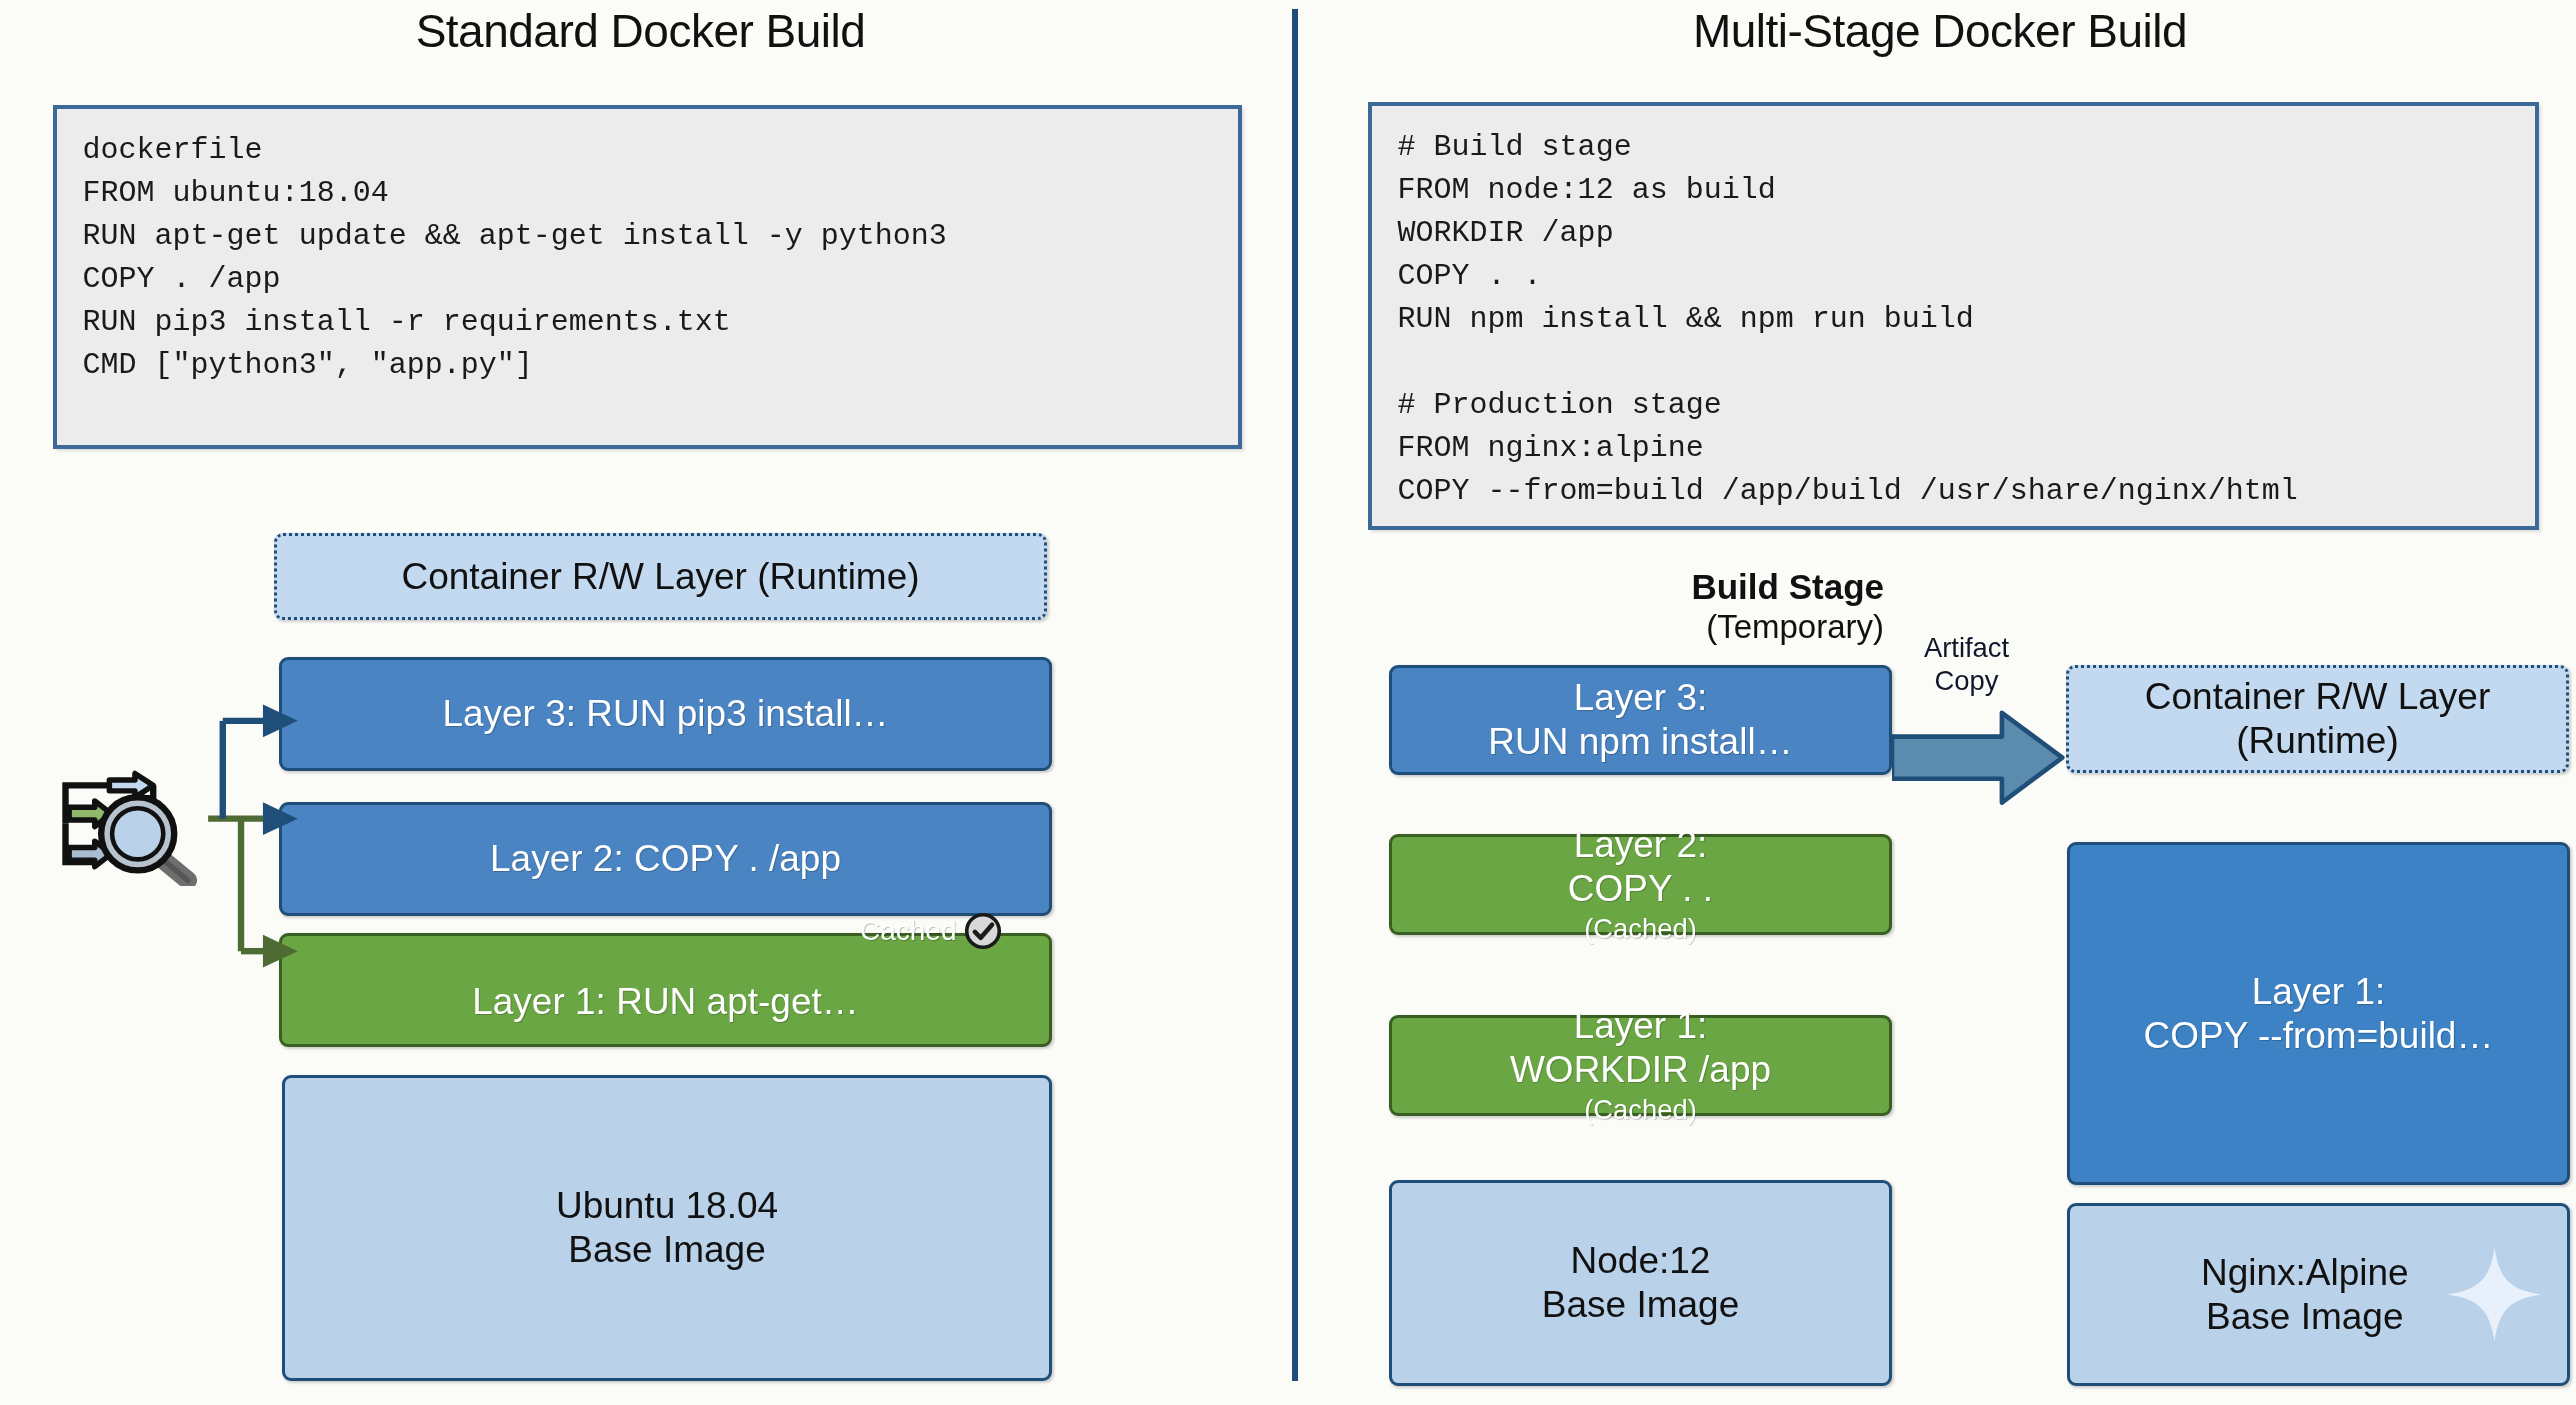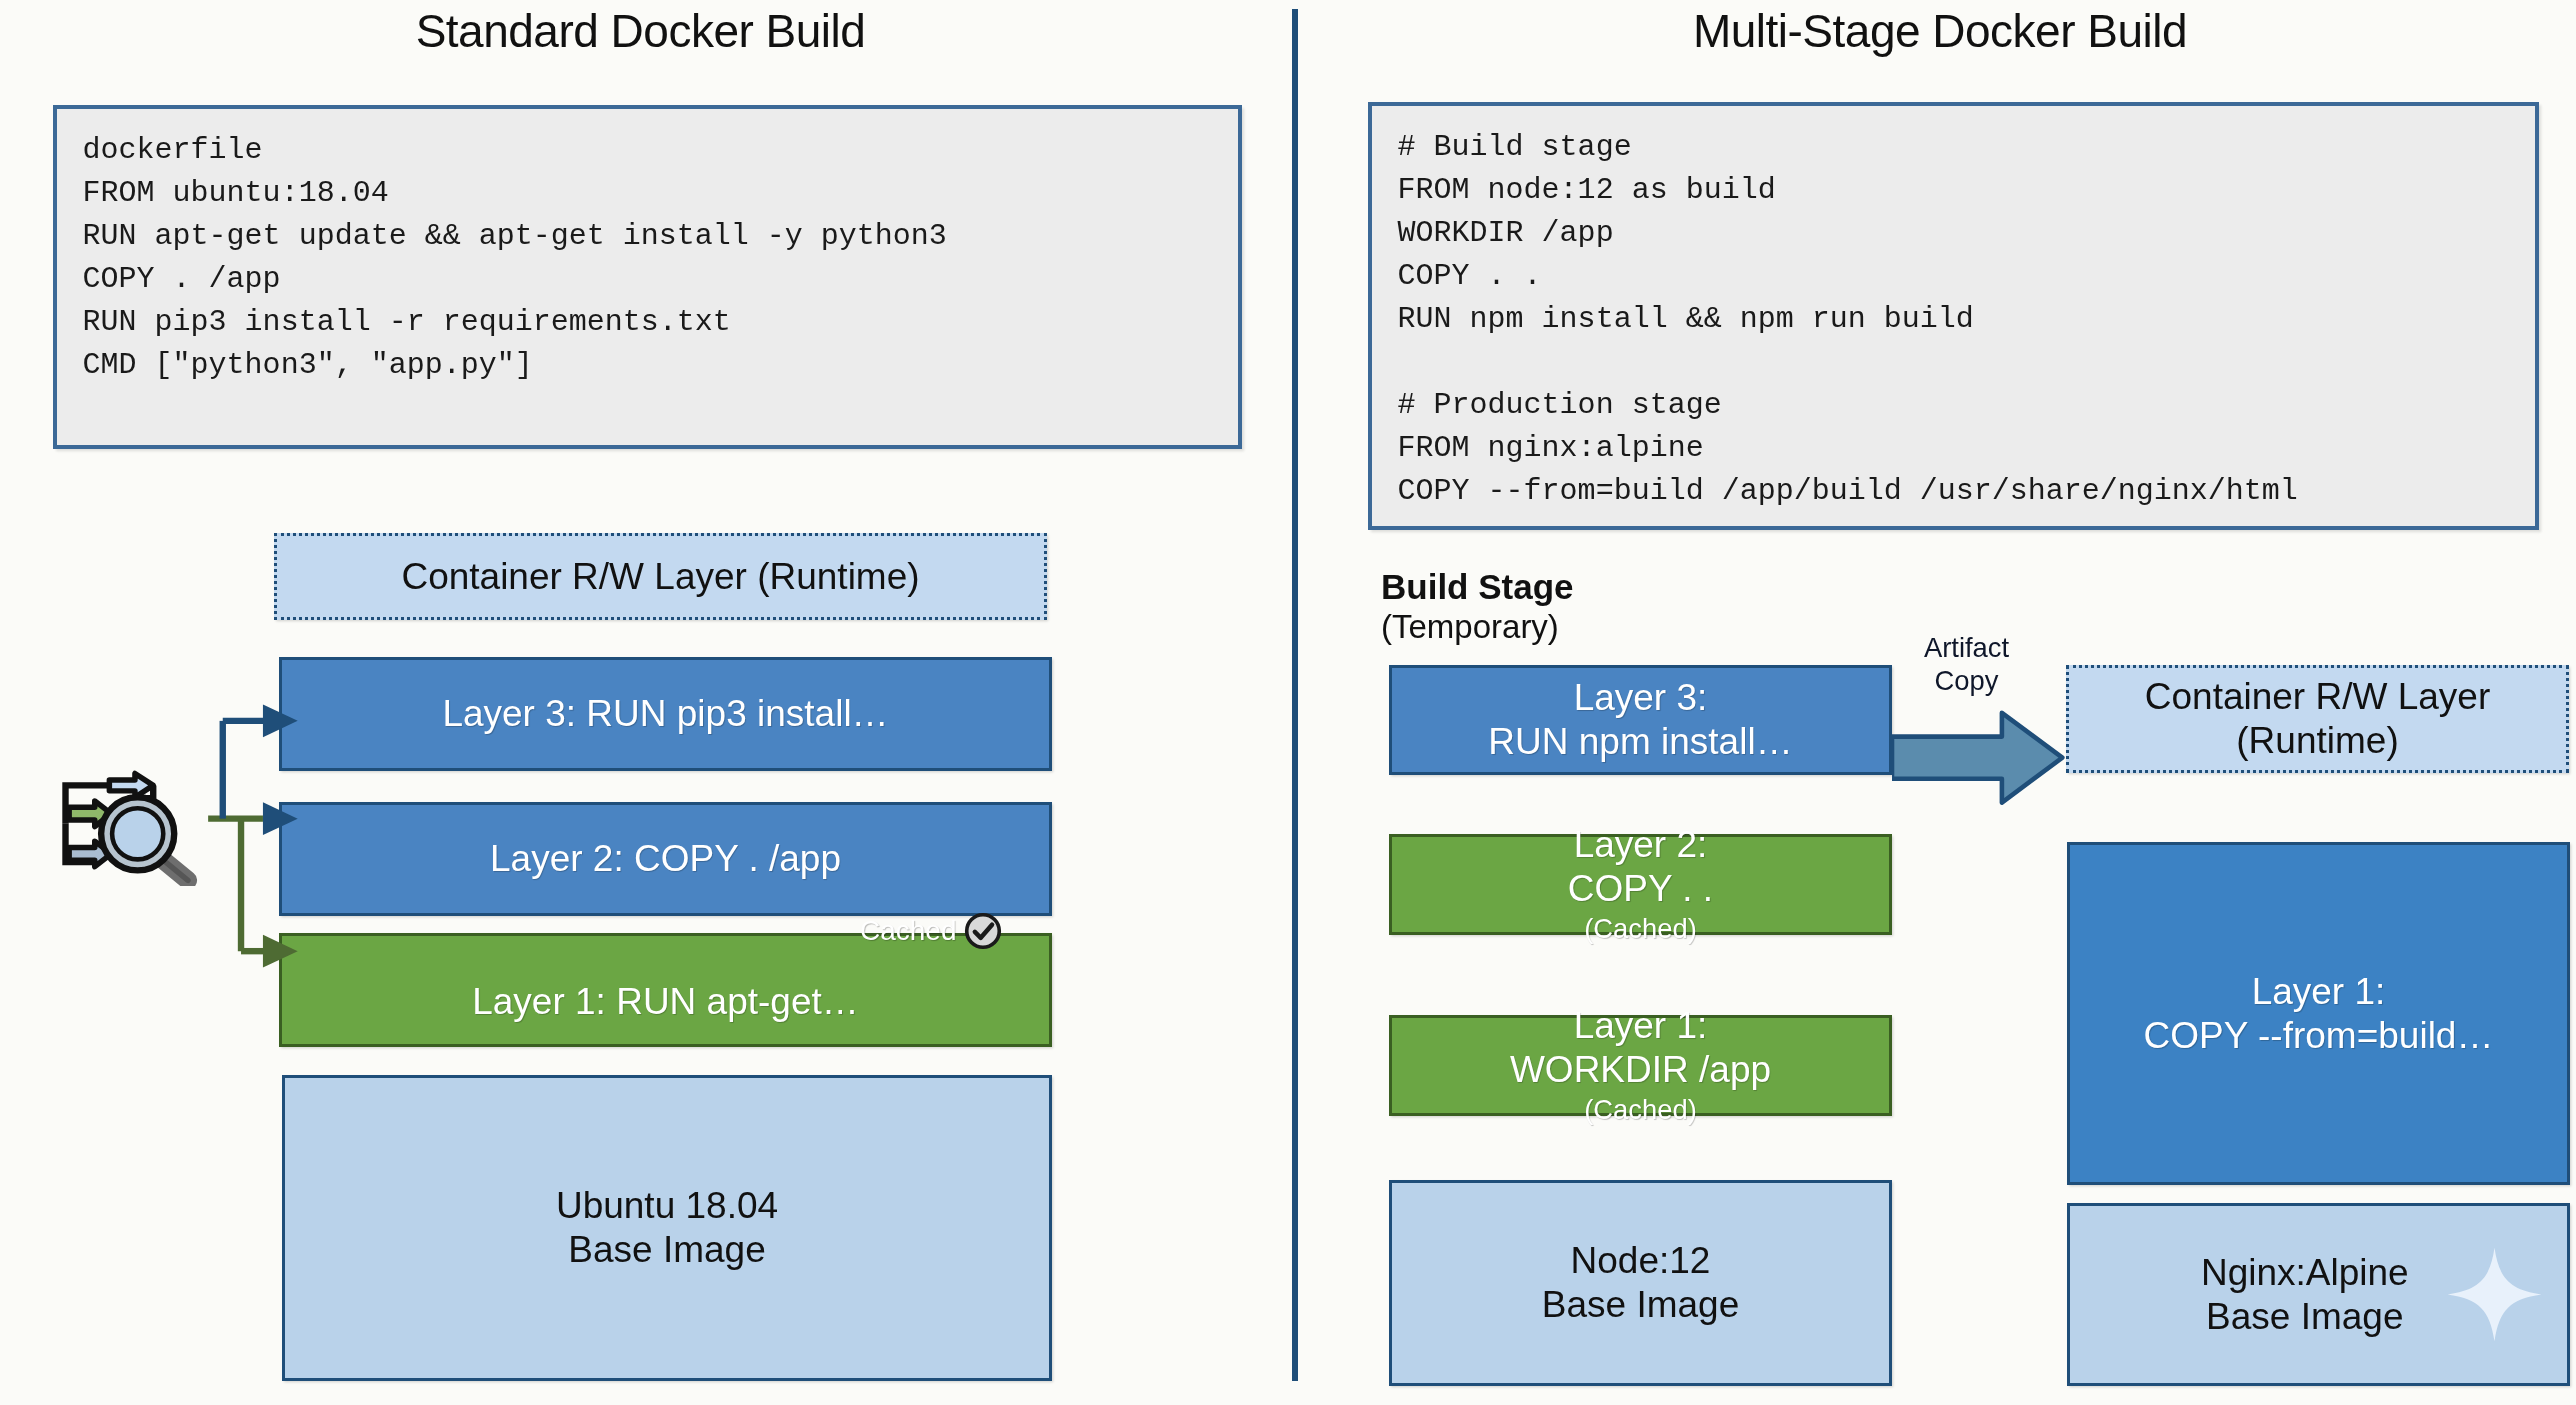--- a/index.html
+++ b/index.html
@@ -50,20 +50,21 @@
 
   
   .layer {
     box-sizing: border-box;
     display: flex;
     flex-direction: column;
     align-items: center;
     justify-content: center;
     text-align: center;
     box-shadow: 1.8px 1.8px 2.7px rgba(0,0,0,0.18);
+    border-radius: 9px;
   }
   .layer-blue {
     background: #4a84c2;
     border: 3.7px solid #1f4e79;
     color: #ffffff;
   }
   .layer-blue-dark {
     background: #3c82c4;
     border: 3.7px solid #1f4e79;
     color: #ffffff;
@@ -90,21 +91,21 @@
   }
   .layer-lbl.dark { text-shadow: none; }
   .layer-sub {
     font-size: 27.4px;
     line-height: 35px;
     text-shadow: 0.9px 0.9px 0.9px rgba(0,0,0,0.22);
   }
 
   
   .stage-head {
-    text-align: left;
+    text-align: right;
     color: #111111;
     white-space: nowrap;
   }
   .stage-head .h1 { font-size: 35px; font-weight: bold; display:block; line-height: 40px; }
   .stage-head .h2 { font-size: 33px; display:block; line-height: 40px; }
 
   
   .cache-label {
     font-size: 33px;
     line-height: 38px;

